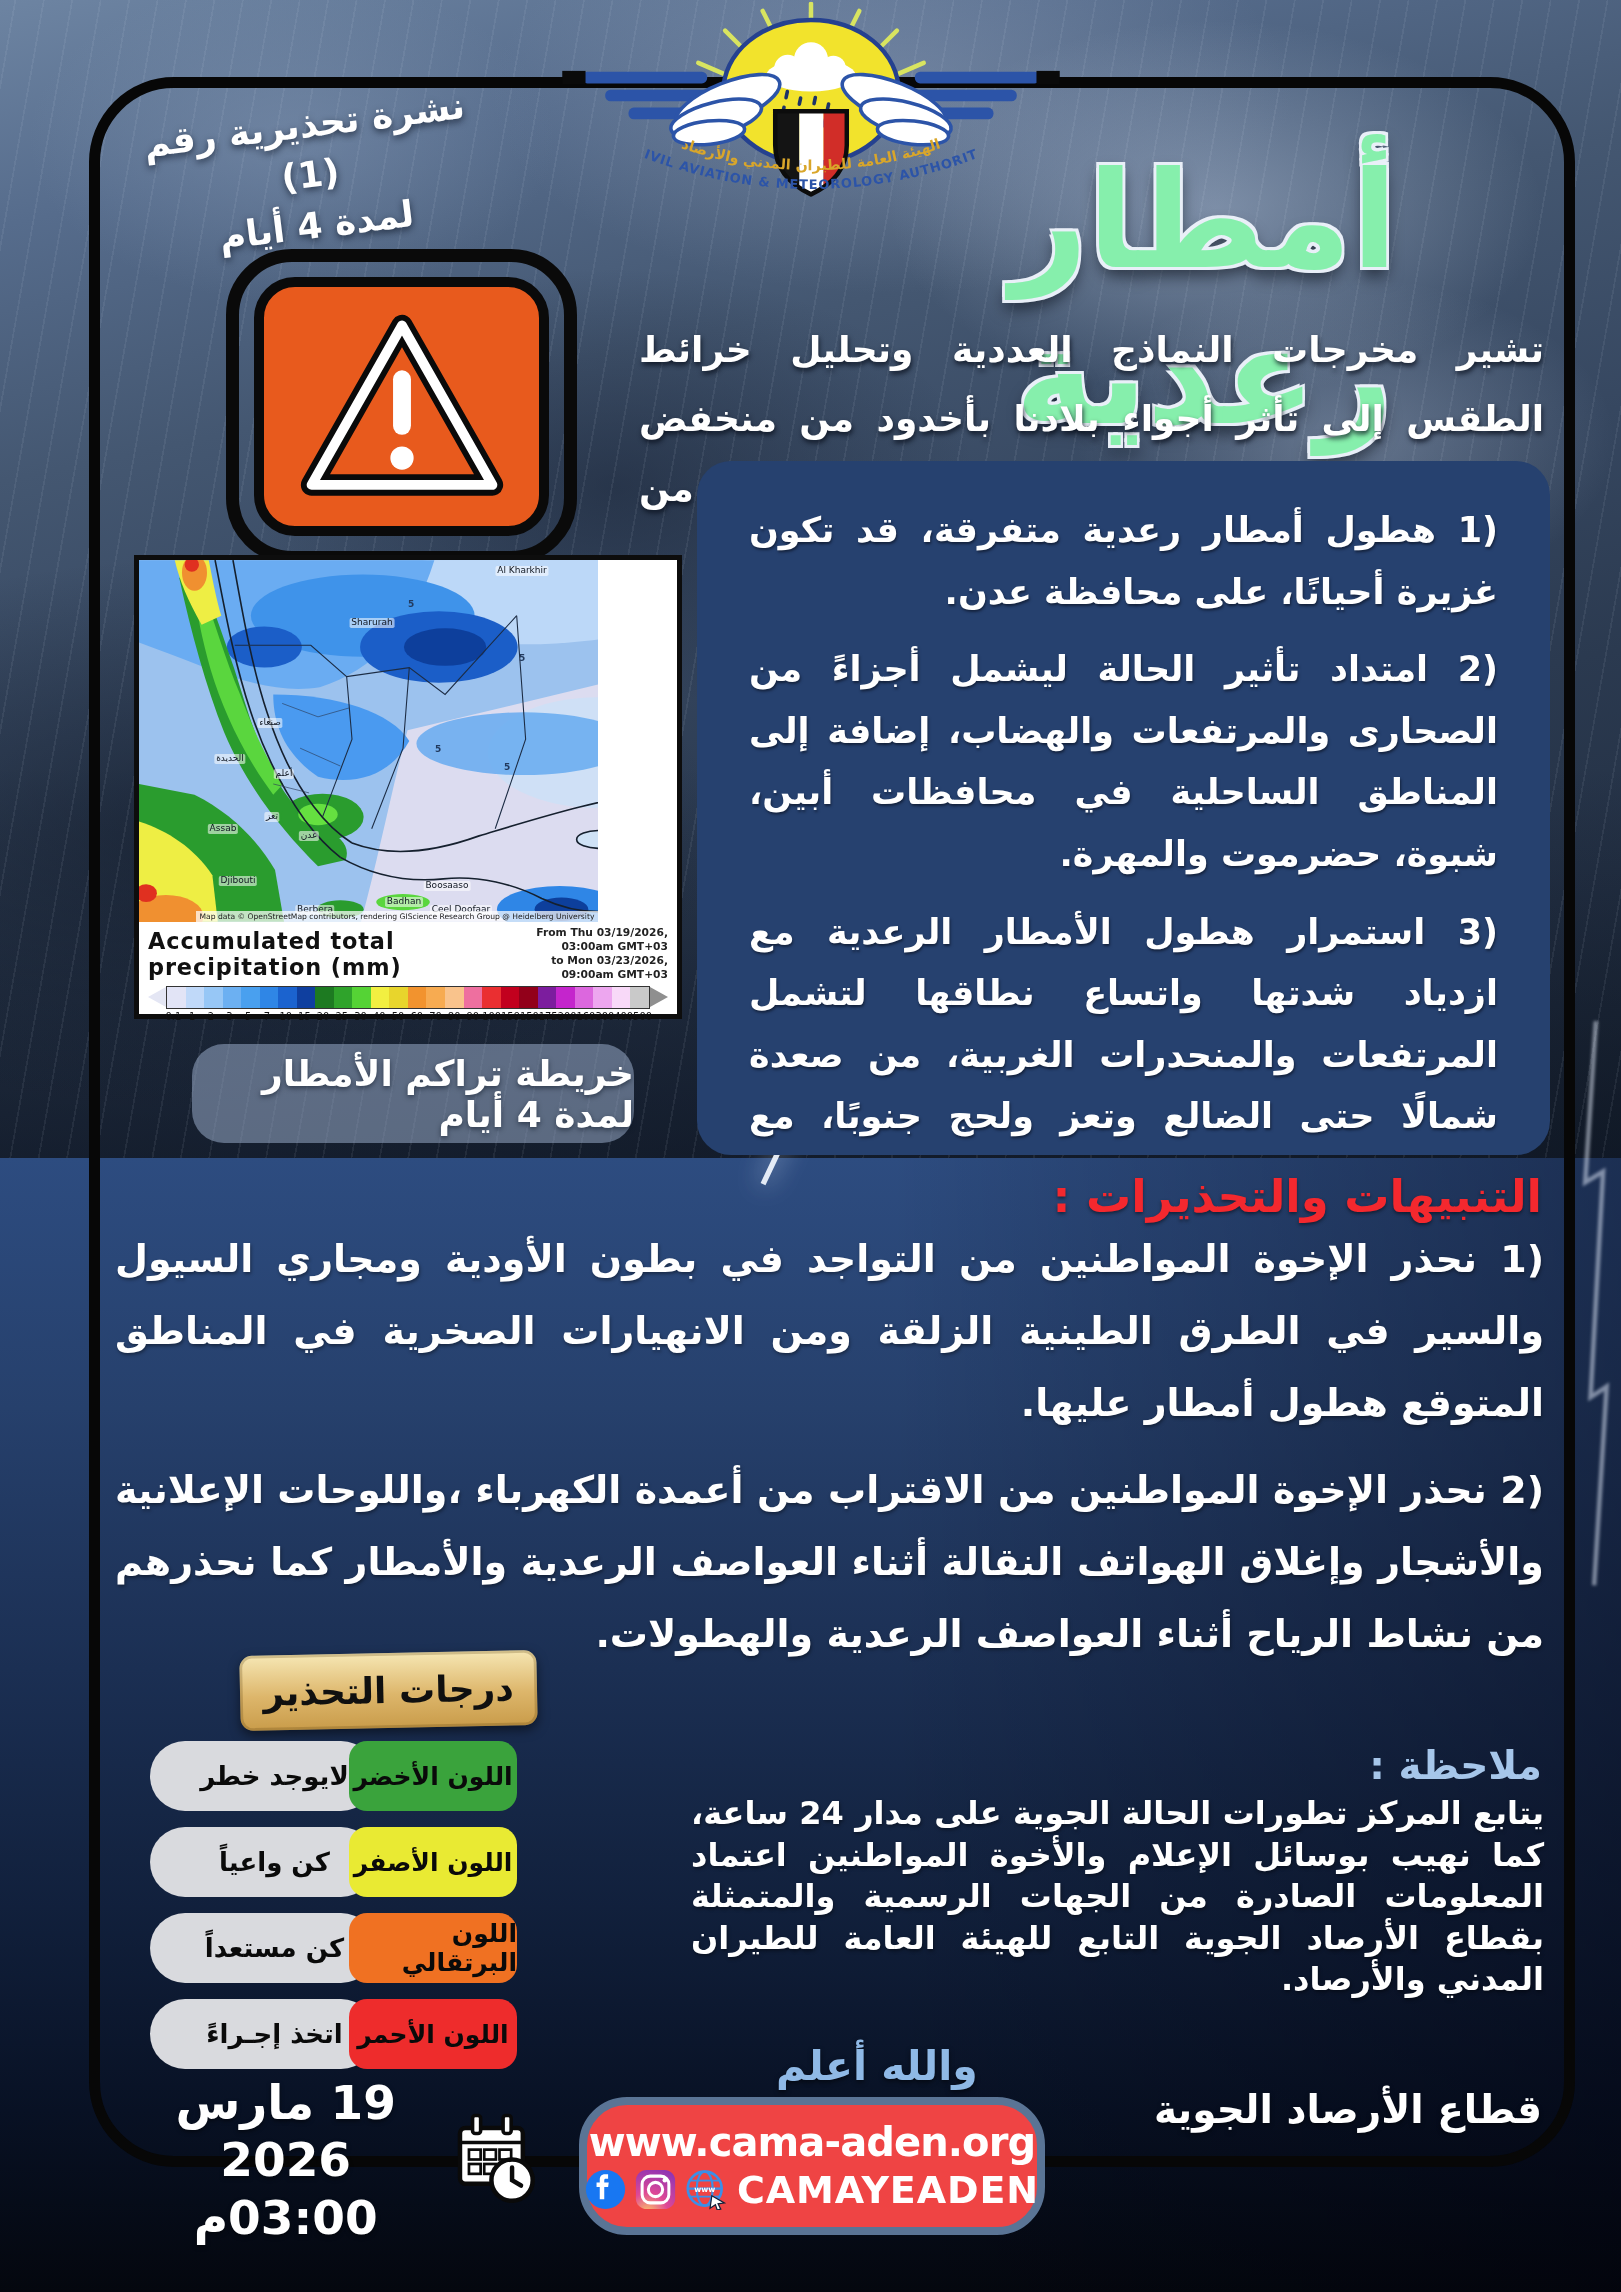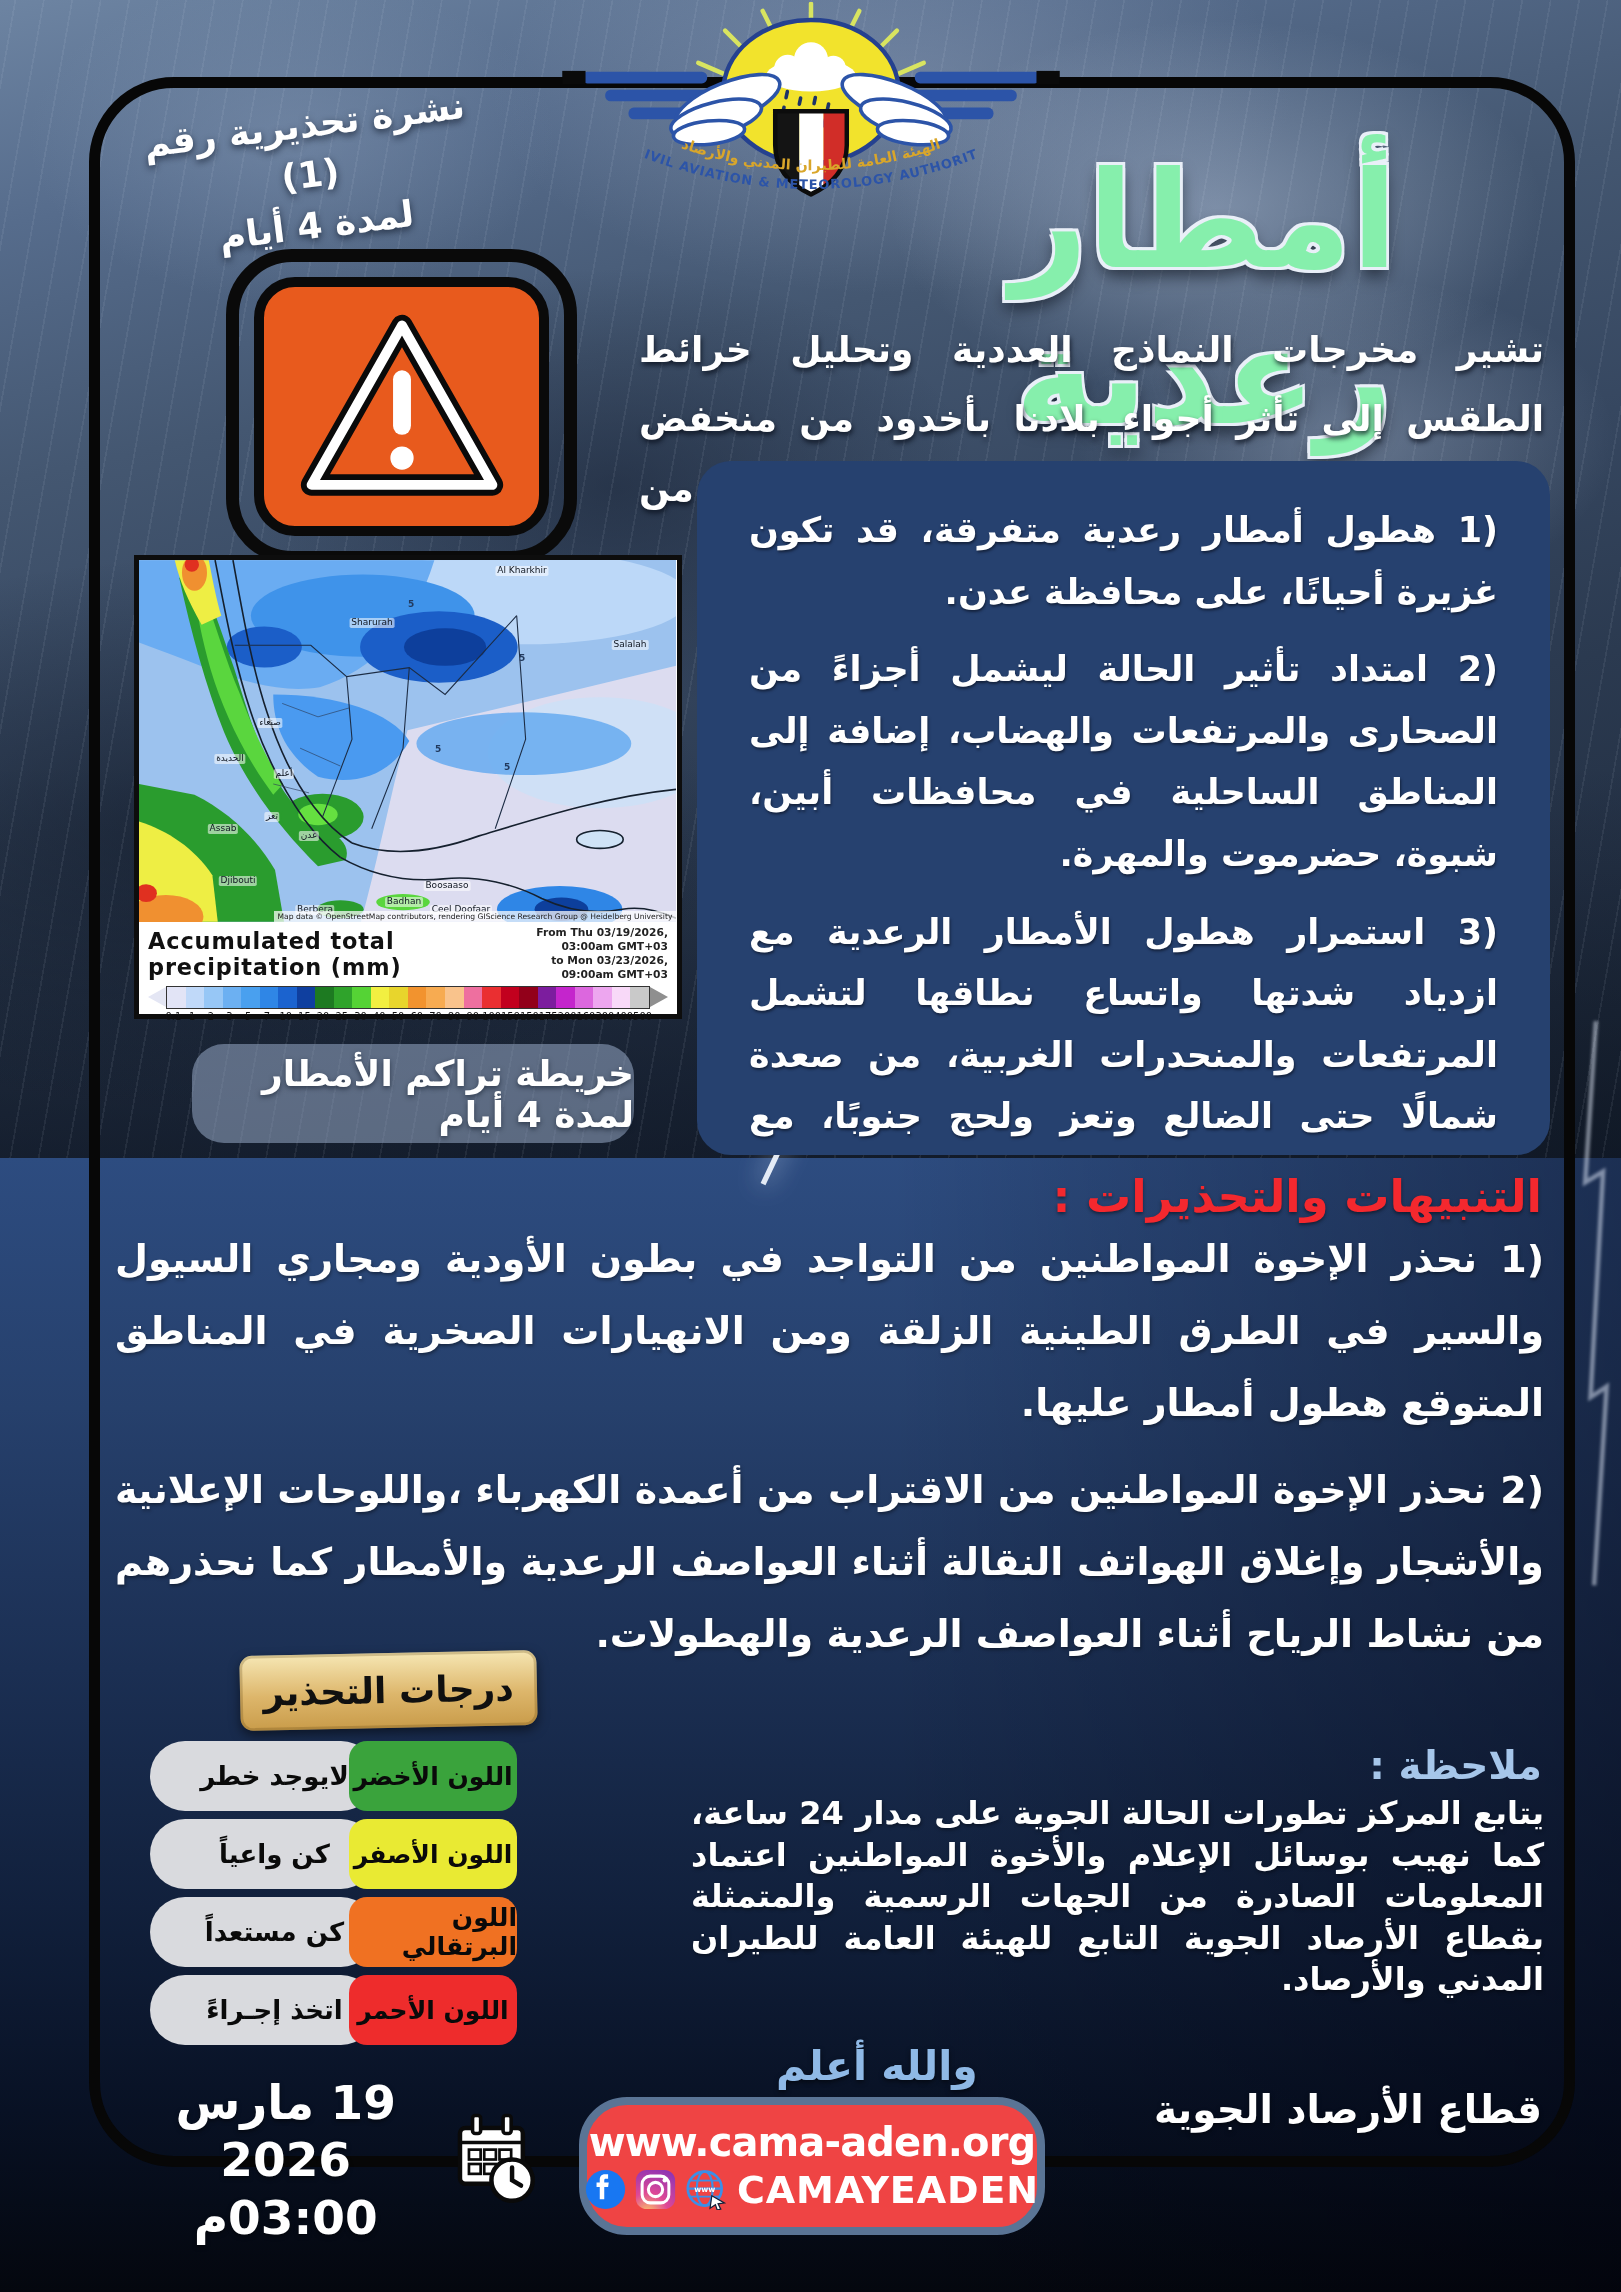--- a/index.html
+++ b/index.html
@@ -54,21 +54,21 @@
   
   .points-panel{position:absolute;left:697px;top:461px;width:853px;height:694px;z-index:3;
     box-sizing:border-box;background:#26416f;border-radius:34px;padding:23px 36px;overflow:hidden;}
   .points-panel p{direction:rtl;margin:16px;color:#fff;font-weight:bold;font-size:35px;line-height:1.76;
     text-align:justify;text-align-last:right;text-shadow:0.9px 1.8px 2.7px rgba(5,10,20,.55);}
   .num{direction:ltr;unicode-bidi:isolate;}
 
   
   .map-box{position:absolute;left:134px;top:555px;width:548px;height:464px;z-index:3;
     box-sizing:border-box;background:#fff;border:5.4px solid #0d0d0d;}
-  .map-area{position:relative;width:537px;height:362px;overflow:hidden;background:#9cc2ee;}
+  .map-area{position:relative;width:459px;height:362px;overflow:hidden;background:#9cc2ee;}
   .map-area svg{position:absolute;left:0;top:0;}
   .city{position:absolute;transform:translate(-50%,-100%);font-size:9px;line-height:1.1;
     color:#101722;background:rgba(255,255,255,.55);padding:0 1.8px;border-radius:1.8px;white-space:nowrap;}
   .c5{position:absolute;font-size:9px;font-weight:bold;color:#223a5e;}
   .attrib{position:absolute;right:0;bottom:0;font-size:7.6px;color:#222;
     background:rgba(255,255,255,.72);padding:0.9px 3.6px;white-space:nowrap;}
   .legend{padding:2.7px 9px 0;}
   .legend-top{display:flex;align-items:flex-start;justify-content:space-between;}
   .legend-title{font-size:22.4px;font-weight:bold;color:#111;letter-spacing:0.9px;padding-top:3.6px;}
   .legend-dates{font-size:10.7px;font-weight:bold;color:#222;text-align:right;line-height:1.3;padding-top:1.8px;}
@@ -93,21 +93,21 @@
   .warn-body p{margin:0 0 14.3px;color:#fff;font-weight:bold;font-size:38px;line-height:1.9;
     text-align:justify;text-align-last:right;text-shadow:0.9px 1.8px 3.6px rgba(0,0,0,.4);}
 
   .ribbon{position:absolute;left:240px;top:1653px;width:297px;height:75px;z-index:3;
     transform:rotate(-1.2deg);background:linear-gradient(180deg,#f6e7b4 0%,#ddb66b 55%,#c99c4a 100%);
     border-radius:12.5px;display:flex;align-items:center;justify-content:center;direction:rtl;
     font-size:36px;font-weight:bold;color:#101010;
     box-shadow:0 4.5px 10.7px rgba(0,0,0,.5), inset 0 0 0 2.7px rgba(96,66,14,.25);}
 
   .levels{position:absolute;left:150px;top:1741px;width:367px;z-index:3;
-    display:flex;flex-direction:column;gap:8px;}
+    display:flex;flex-direction:column;gap:16px;}
   .lv{display:flex;height:70px;}
   .lv .action{flex:1;background:#d9dade;border-radius:38px;display:flex;align-items:center;
     justify-content:center;direction:rtl;font-size:26px;font-weight:bold;color:#0a0a0a;padding-left:23px;}
   .lv .name{width:168px;margin-left:-27px;border-radius:18px;display:flex;align-items:center;
     justify-content:center;direction:rtl;font-size:25px;font-weight:bold;color:#0a0a0a;z-index:1;}
 
   .note-head{position:absolute;right:79px;top:1743px;z-index:3;direction:rtl;
     color:#a6c6ea;font-size:39px;font-weight:bold;}
   .note-body{position:absolute;left:691px;right:77px;top:1793px;z-index:3;direction:rtl;
     color:#fff;font-weight:bold;font-size:32px;line-height:1.3;

